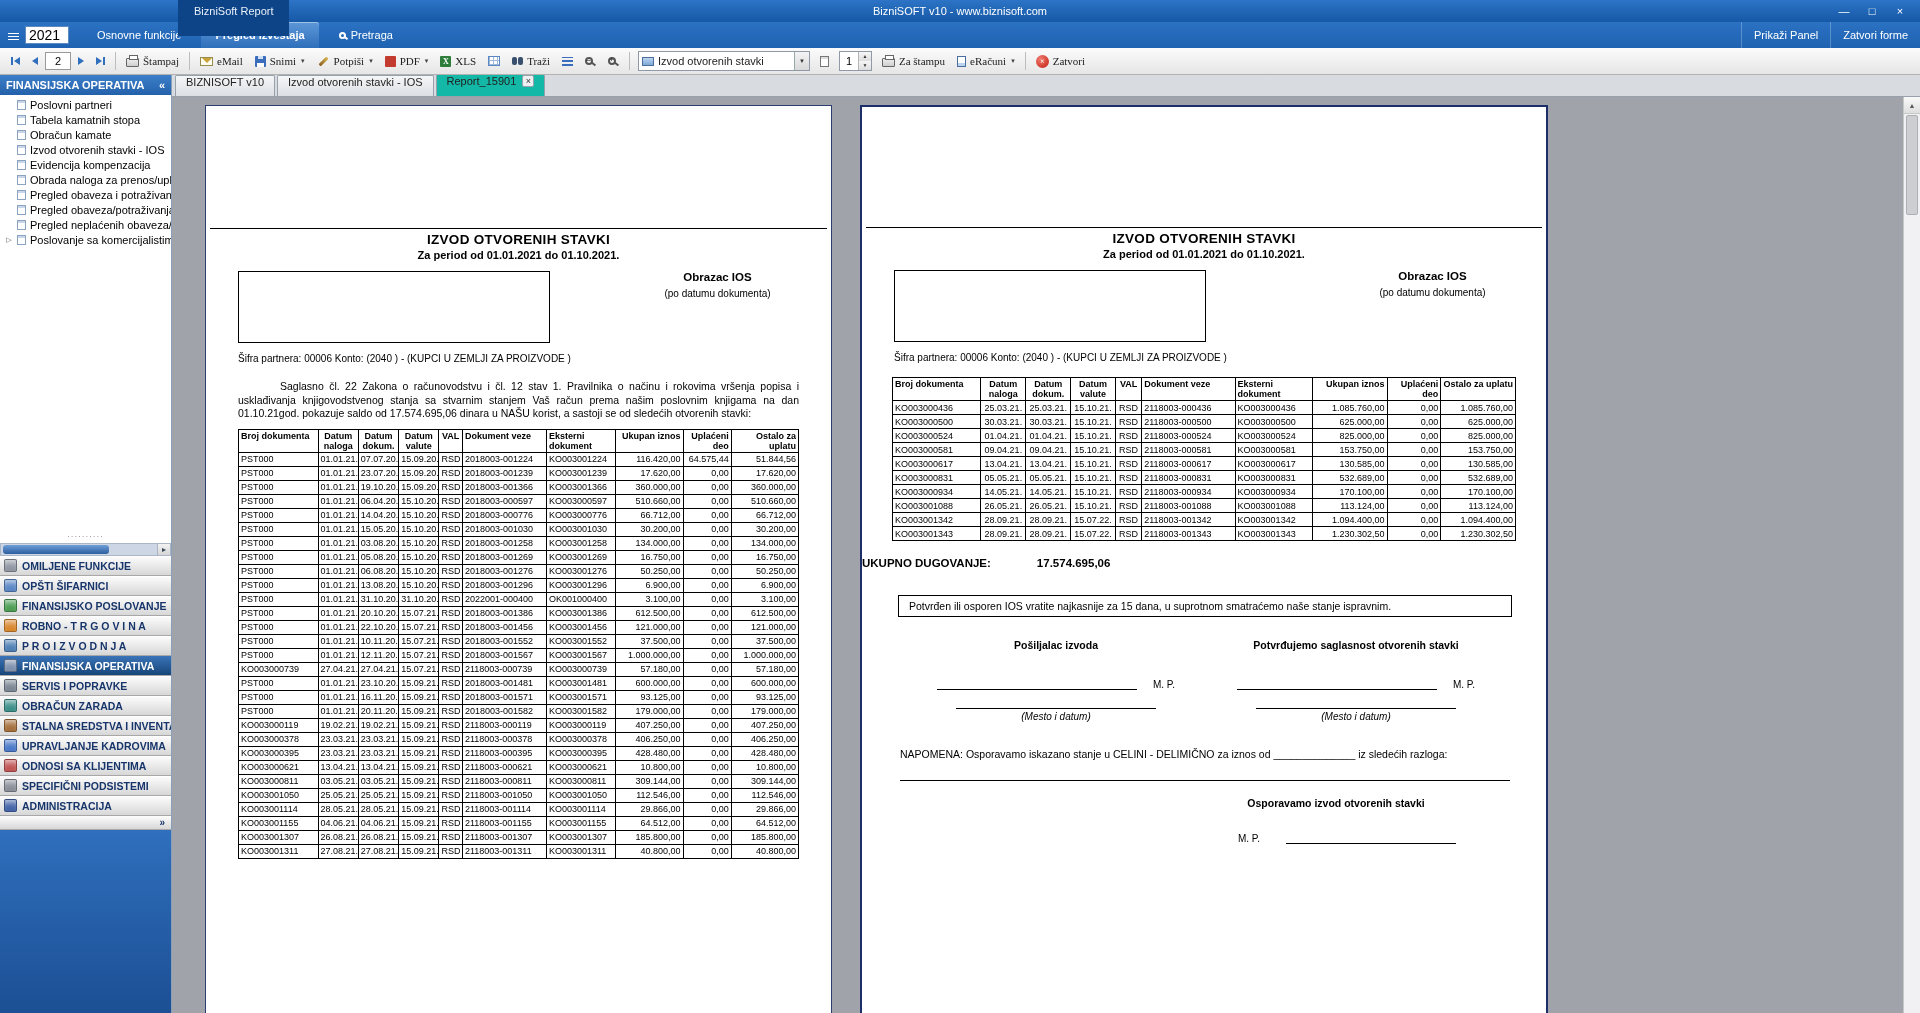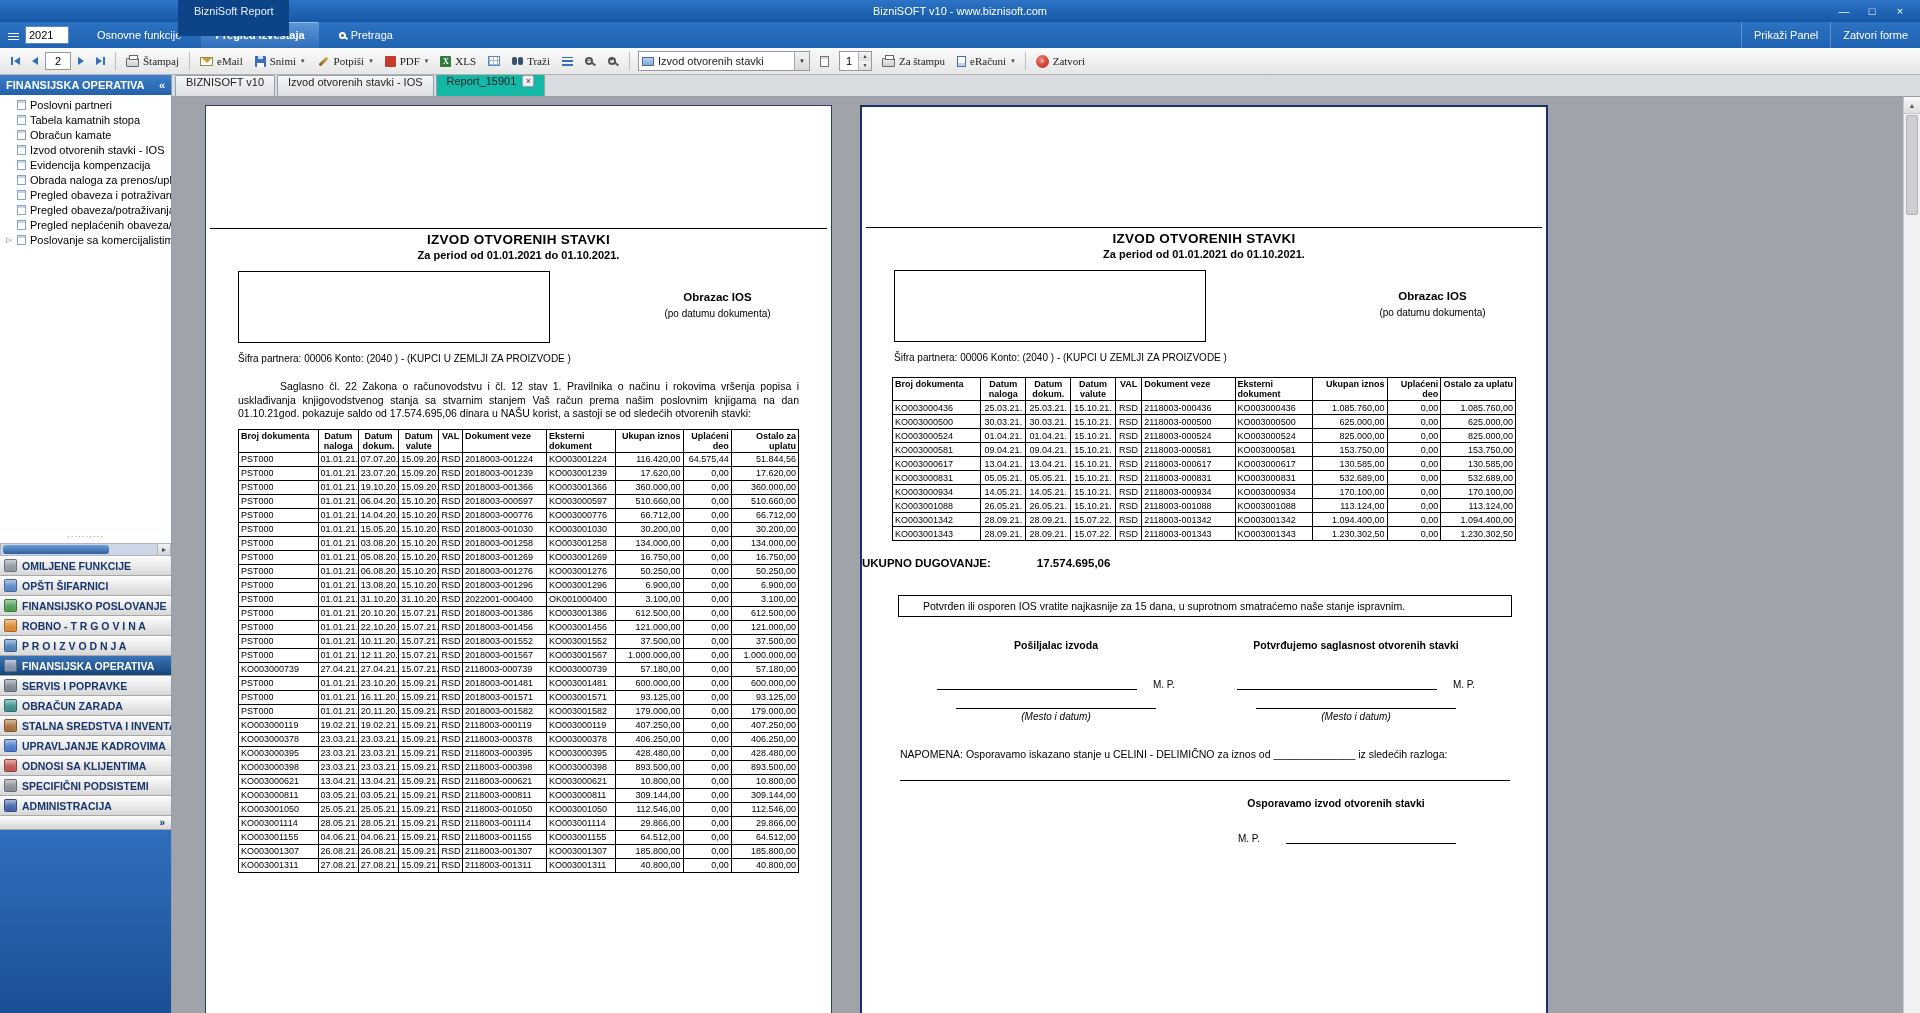--- a/index.html
+++ b/index.html
@@ -15,21 +15,21 @@
   .win-title{position:absolute;left:0;right:0;top:0;text-align:center;
     font-size:11px;line-height:22px}
   .win-controls{position:absolute;right:8px;top:0;height:22px;display:flex;gap:4px;z-index:2}
   .wbtn{width:24px;text-align:center;font-size:11px;line-height:22px;color:#fff}
 
   
   .tabrow{position:absolute;left:0;top:22px;width:1920px;height:26px;
     background:linear-gradient(#2c72c2,#1f62b2);display:flex;align-items:center;color:#fff;z-index:29}
   .ic-menu{width:11px;height:9px;margin:0 6px 0 8px;
     background:repeating-linear-gradient(0deg,#fff 0 1px,transparent 1px 3px)}
-  .year-input{width:44px;height:18px;border:1px solid #5a8ac0;font-size:11px;
+  .year-input{width:44px;height:18px;border:1px solid #5a8ac0;font-size:14px;
     padding:0 3px;background:#fff;color:#000}
   .blue-tab{height:26px;padding:0 14px;font-size:11px;color:#fff;line-height:26px;white-space:nowrap}
   .blue-tab.active{background:linear-gradient(#5d97d8,#2e6fbb);font-weight:bold;
     border-radius:3px 3px 0 0;box-shadow:inset 0 1px 0 rgba(255,255,255,.4)}
   .blue-tab.with-ico{display:flex;align-items:center;gap:5px}
   .ic-search-w{width:7px;height:7px;border:2px solid #fff;border-radius:50%;position:relative;display:inline-block}
   .ic-search-w::after{content:"";position:absolute;width:4px;height:2px;background:#fff;
     right:-4px;bottom:-2px;transform:rotate(40deg)}
   .tabrow-spacer{flex:1}
   .tr-btn{height:26px;padding:0 12px;font-size:11px;color:#fff;line-height:26px;
@@ -138,41 +138,41 @@
   .page{position:absolute;top:8px;background:#fff;color:#000;height:1500px;overflow:hidden}
   .page1{left:33px;width:627px;border:1px solid #2c3e70}
   .page2{left:688px;width:688px;border:2px solid #1c2f6b}
   .p-rule{border-top:1px solid #000;margin:0 4px}
   .page1 .p-rule{margin-top:122px}
   .page2 .p-rule{margin-top:120px}
   .p-title{text-align:center;font-weight:bold;font-size:13.5px;margin-top:3px;letter-spacing:.3px}
   .p-period{text-align:center;font-weight:bold;font-size:11px;margin-top:2px}
   .p-headrow{display:flex;justify-content:space-between;margin:10px 26px 0 32px}
   .addr-box{width:312px;height:72px;border:1px solid #000}
-  .obrazac-wrap{width:175px;text-align:center;margin-top:20px}
+  .obrazac-wrap{width:175px;text-align:center;margin-top:0}
   .obrazac{font-weight:bold;font-size:11.5px}
   .po-datumu{font-size:10px;margin-top:5px}
   .partner-line{font-size:10px;margin:10px 30px 0 32px}
   .intro{font-size:10.5px;margin:16px 32px 0 32px;text-align:justify;text-indent:42px;line-height:13.5px}
   .rtable{width:calc(100% - 64px);margin:8px 32px 0 32px;border-collapse:collapse;
     font-size:9px;table-layout:fixed}
   .page2 .rtable{width:calc(100% - 60px);margin:14px 30px 0 30px}
   .rtable th{border:1px solid #000;font-weight:bold;padding:1px 2px;line-height:10px;vertical-align:top;overflow:hidden}
   .rtable td{border:1px solid #000;padding:1.5px 2px;line-height:10px;white-space:nowrap;overflow:hidden}
   .c0{width:14.2%;text-align:left}
   .c1,.c2,.c3{width:7.2%;text-align:center}
   .c4{width:4.2%;text-align:center}
   .c5{width:15%;text-align:left}
   .c6{width:12.4%;text-align:left}
   .c7{width:12%;text-align:right}
   .c8{width:8.6%;text-align:right}
   .c9{width:12%;text-align:right}
   .total-row{margin:16px 34px 0 0;text-align:left;font-weight:bold;font-size:11.5px}
   .total-gap{display:inline-block;width:46px}
-  .note-box{margin:26px 34px 0 36px;border:1px solid #000;padding:4px 24px;font-size:10.5px}
+  .note-box{margin:26px 34px 0 36px;border:1px solid #000;padding:4px 10px;font-size:10.5px}
   .sig-row{display:flex;justify-content:space-between;margin:22px 40px 17px 44px}
   .sig-col{width:300px;text-align:center}
   .sig-title{font-size:10.5px;font-weight:bold}
   .sig-line-row{display:flex;align-items:flex-end;justify-content:center;gap:16px;margin-top:28px}
   .sline{width:200px;border-bottom:1px solid #000;height:1px}
   .mp{font-size:10px}
   .sig-line2{width:200px;border-bottom:1px solid #000;margin:18px auto 0;height:1px}
   .place-date{font-size:10px;font-style:italic;margin-top:2px}
   .napomena{font-size:10.5px;margin:26px 36px 0 38px}
   .full-line{border-bottom:1px solid #000;margin:20px 36px 0 38px;height:1px}
@@ -745,32 +745,20 @@
             <td class="c2">23.03.21.</td>
             <td class="c3">15.09.21.</td>
             <td class="c4">RSD</td>
             <td class="c5">2118003-000395</td>
             <td class="c6">KO003000395</td>
             <td class="c7">428.480,00</td>
             <td class="c8">0,00</td>
             <td class="c9">428.480,00</td>
           </tr>
           <tr>
-            <td class="c0">KO003000398</td>
-            <td class="c1">23.03.21.</td>
-            <td class="c2">23.03.21.</td>
-            <td class="c3">15.09.21.</td>
-            <td class="c4">RSD</td>
-            <td class="c5">2118003-000398</td>
-            <td class="c6">KO003000398</td>
-            <td class="c7">893.500,00</td>
-            <td class="c8">0,00</td>
-            <td class="c9">893.500,00</td>
-          </tr>
-          <tr>
             <td class="c0">KO003000621</td>
             <td class="c1">13.04.21.</td>
             <td class="c2">13.04.21.</td>
             <td class="c3">15.09.21.</td>
             <td class="c4">RSD</td>
             <td class="c5">2118003-000621</td>
             <td class="c6">KO003000621</td>
             <td class="c7">10.800,00</td>
             <td class="c8">0,00</td>
             <td class="c9">10.800,00</td>

